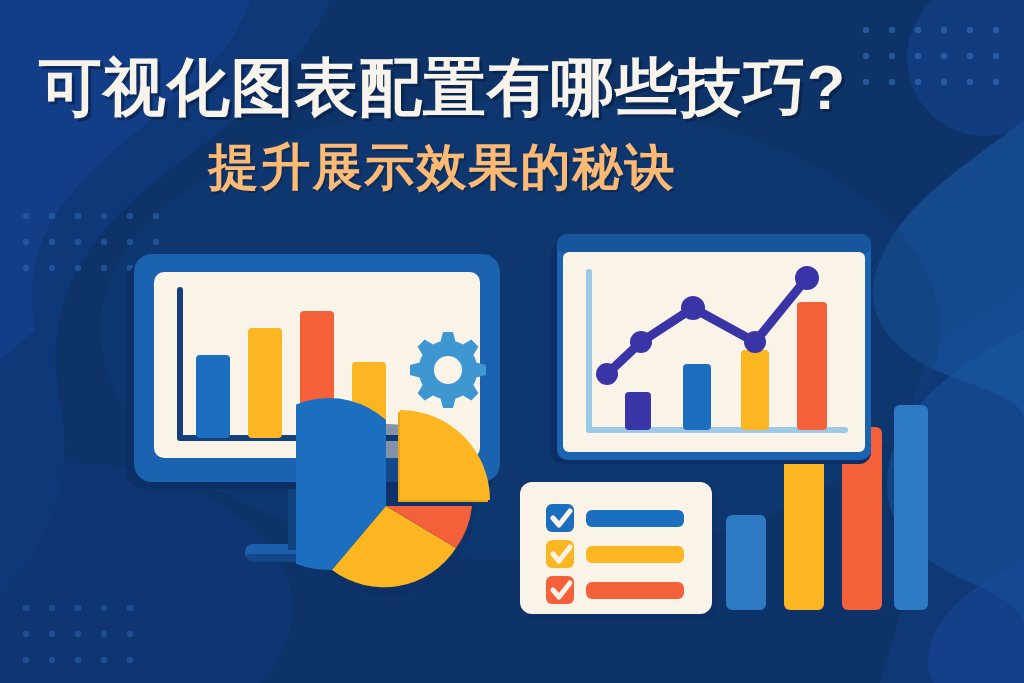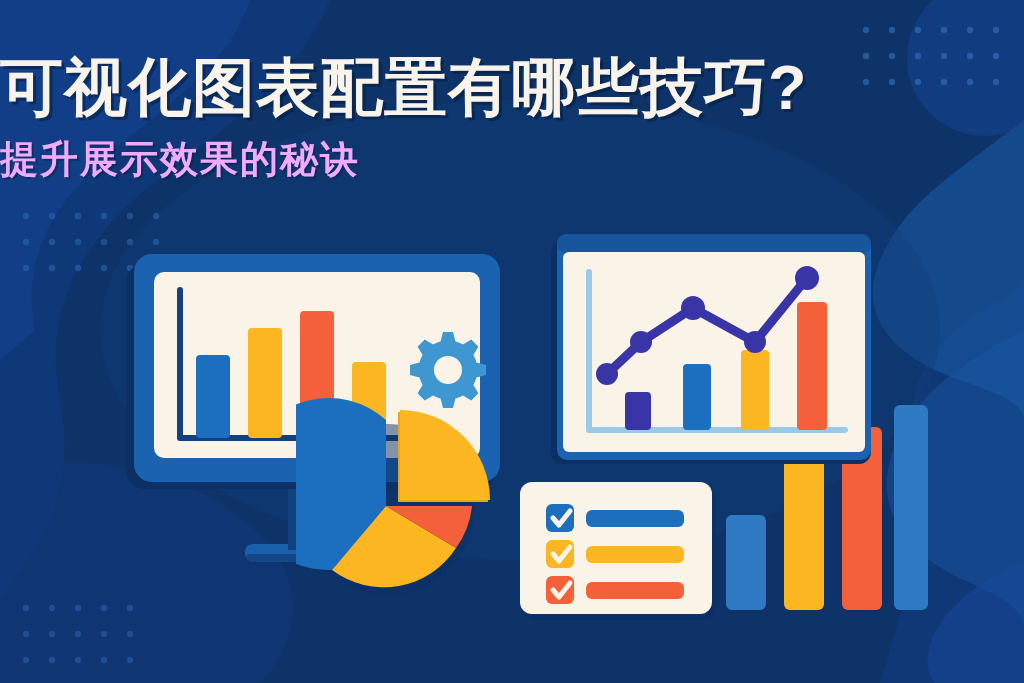--- a/index.html
+++ b/index.html
@@ -7,29 +7,29 @@
     width:1024px;height:683px;overflow:hidden;
     font-family:"Liberation Sans","DejaVu Sans",sans-serif;
     background:#0F3A74;
   }
   #stage{position:relative;width:1024px;height:683px;overflow:hidden;background:#0F3A74;}
 
   
   .bg-layer{position:absolute;inset:0;width:100%;height:100%;}
 
   
-  .title-wrap{position:absolute;left:0;top:54px;width:885px;text-align:left;z-index:30;}
+  .title-wrap{position:absolute;left:0;top:54px;width:885px;text-align:center;z-index:30;}
   .main-title{
     font-size:63px;font-weight:700;letter-spacing:1px;color:#F8F4EB;
     line-height:1.05;margin:0;
     text-shadow:3px 3px 0 rgba(6,28,62,.55);
     white-space:nowrap;
   }
   .sub-title{
-    margin:14px 0 0 0;font-size:38px;font-weight:700;color:#f0abfc;
+    margin:14px 0 0 0;font-size:50px;font-weight:700;color:#fdba74;
     letter-spacing:2px;text-shadow:2px 2px 0 rgba(6,28,62,.45);
     white-space:nowrap;
   }
 
   
   .ill{position:absolute;}
 
   
   #monitor{left:120px;top:248px;width:390px;height:320px;z-index:12;}
   

